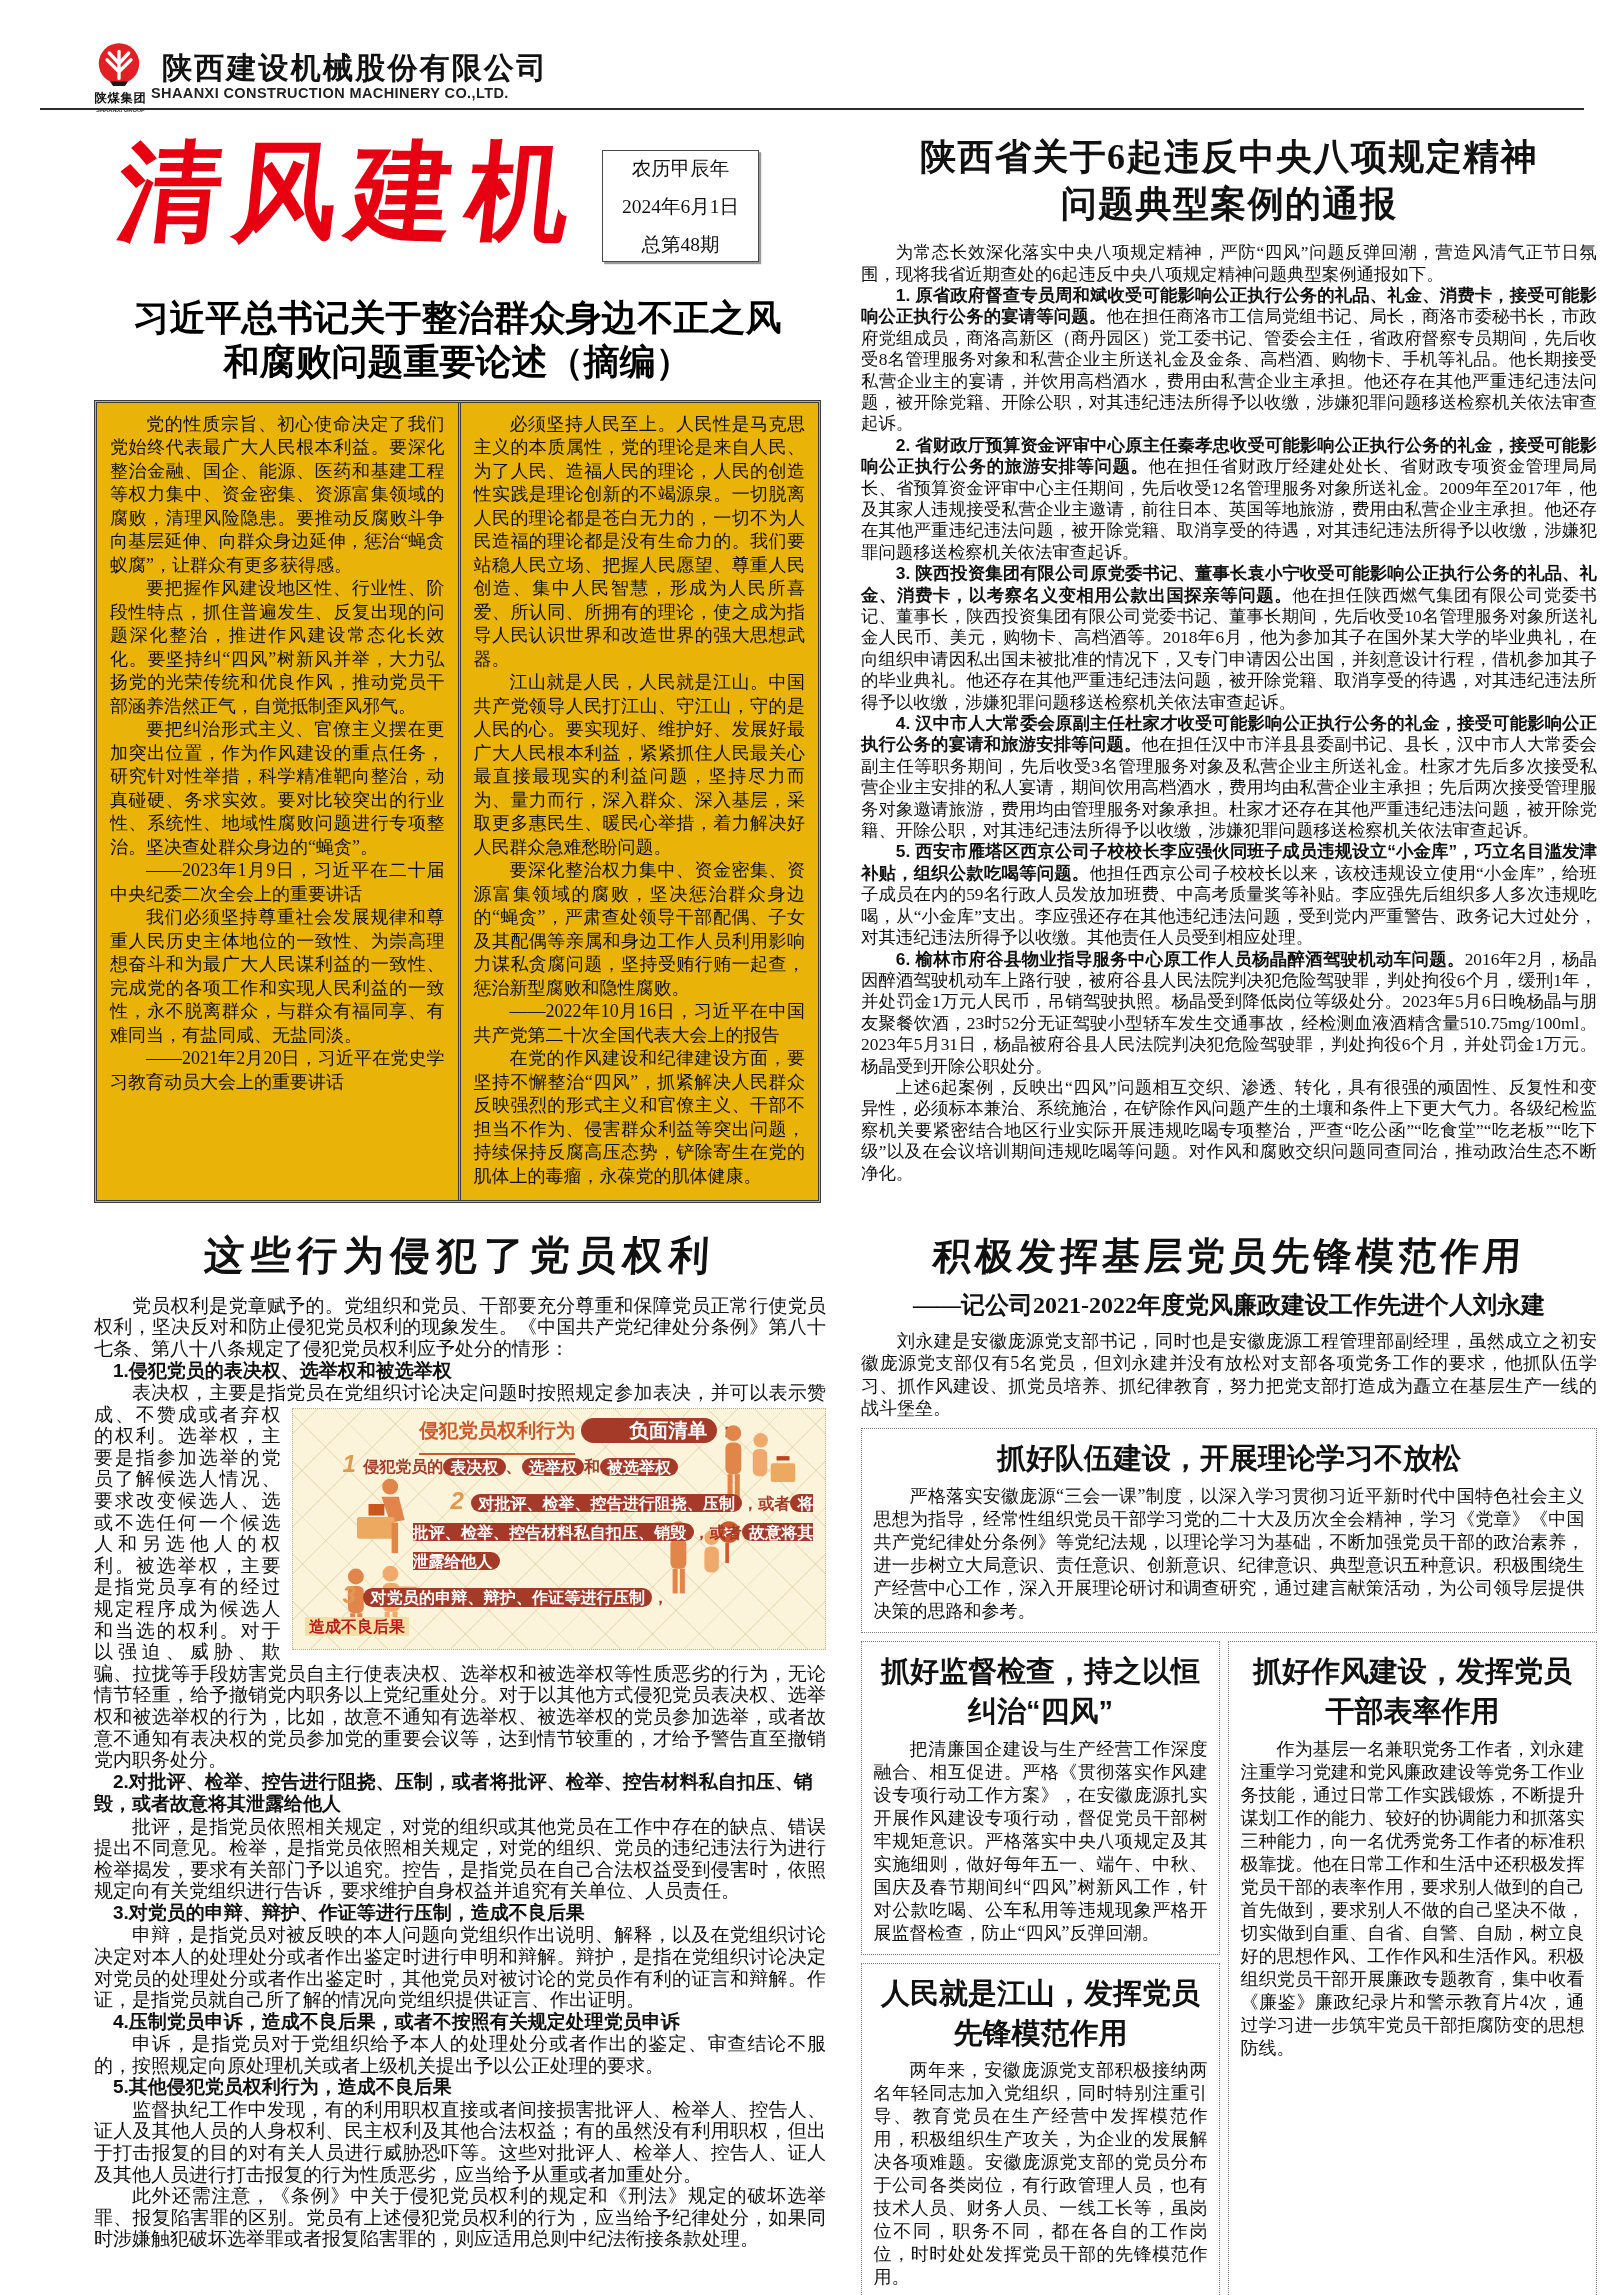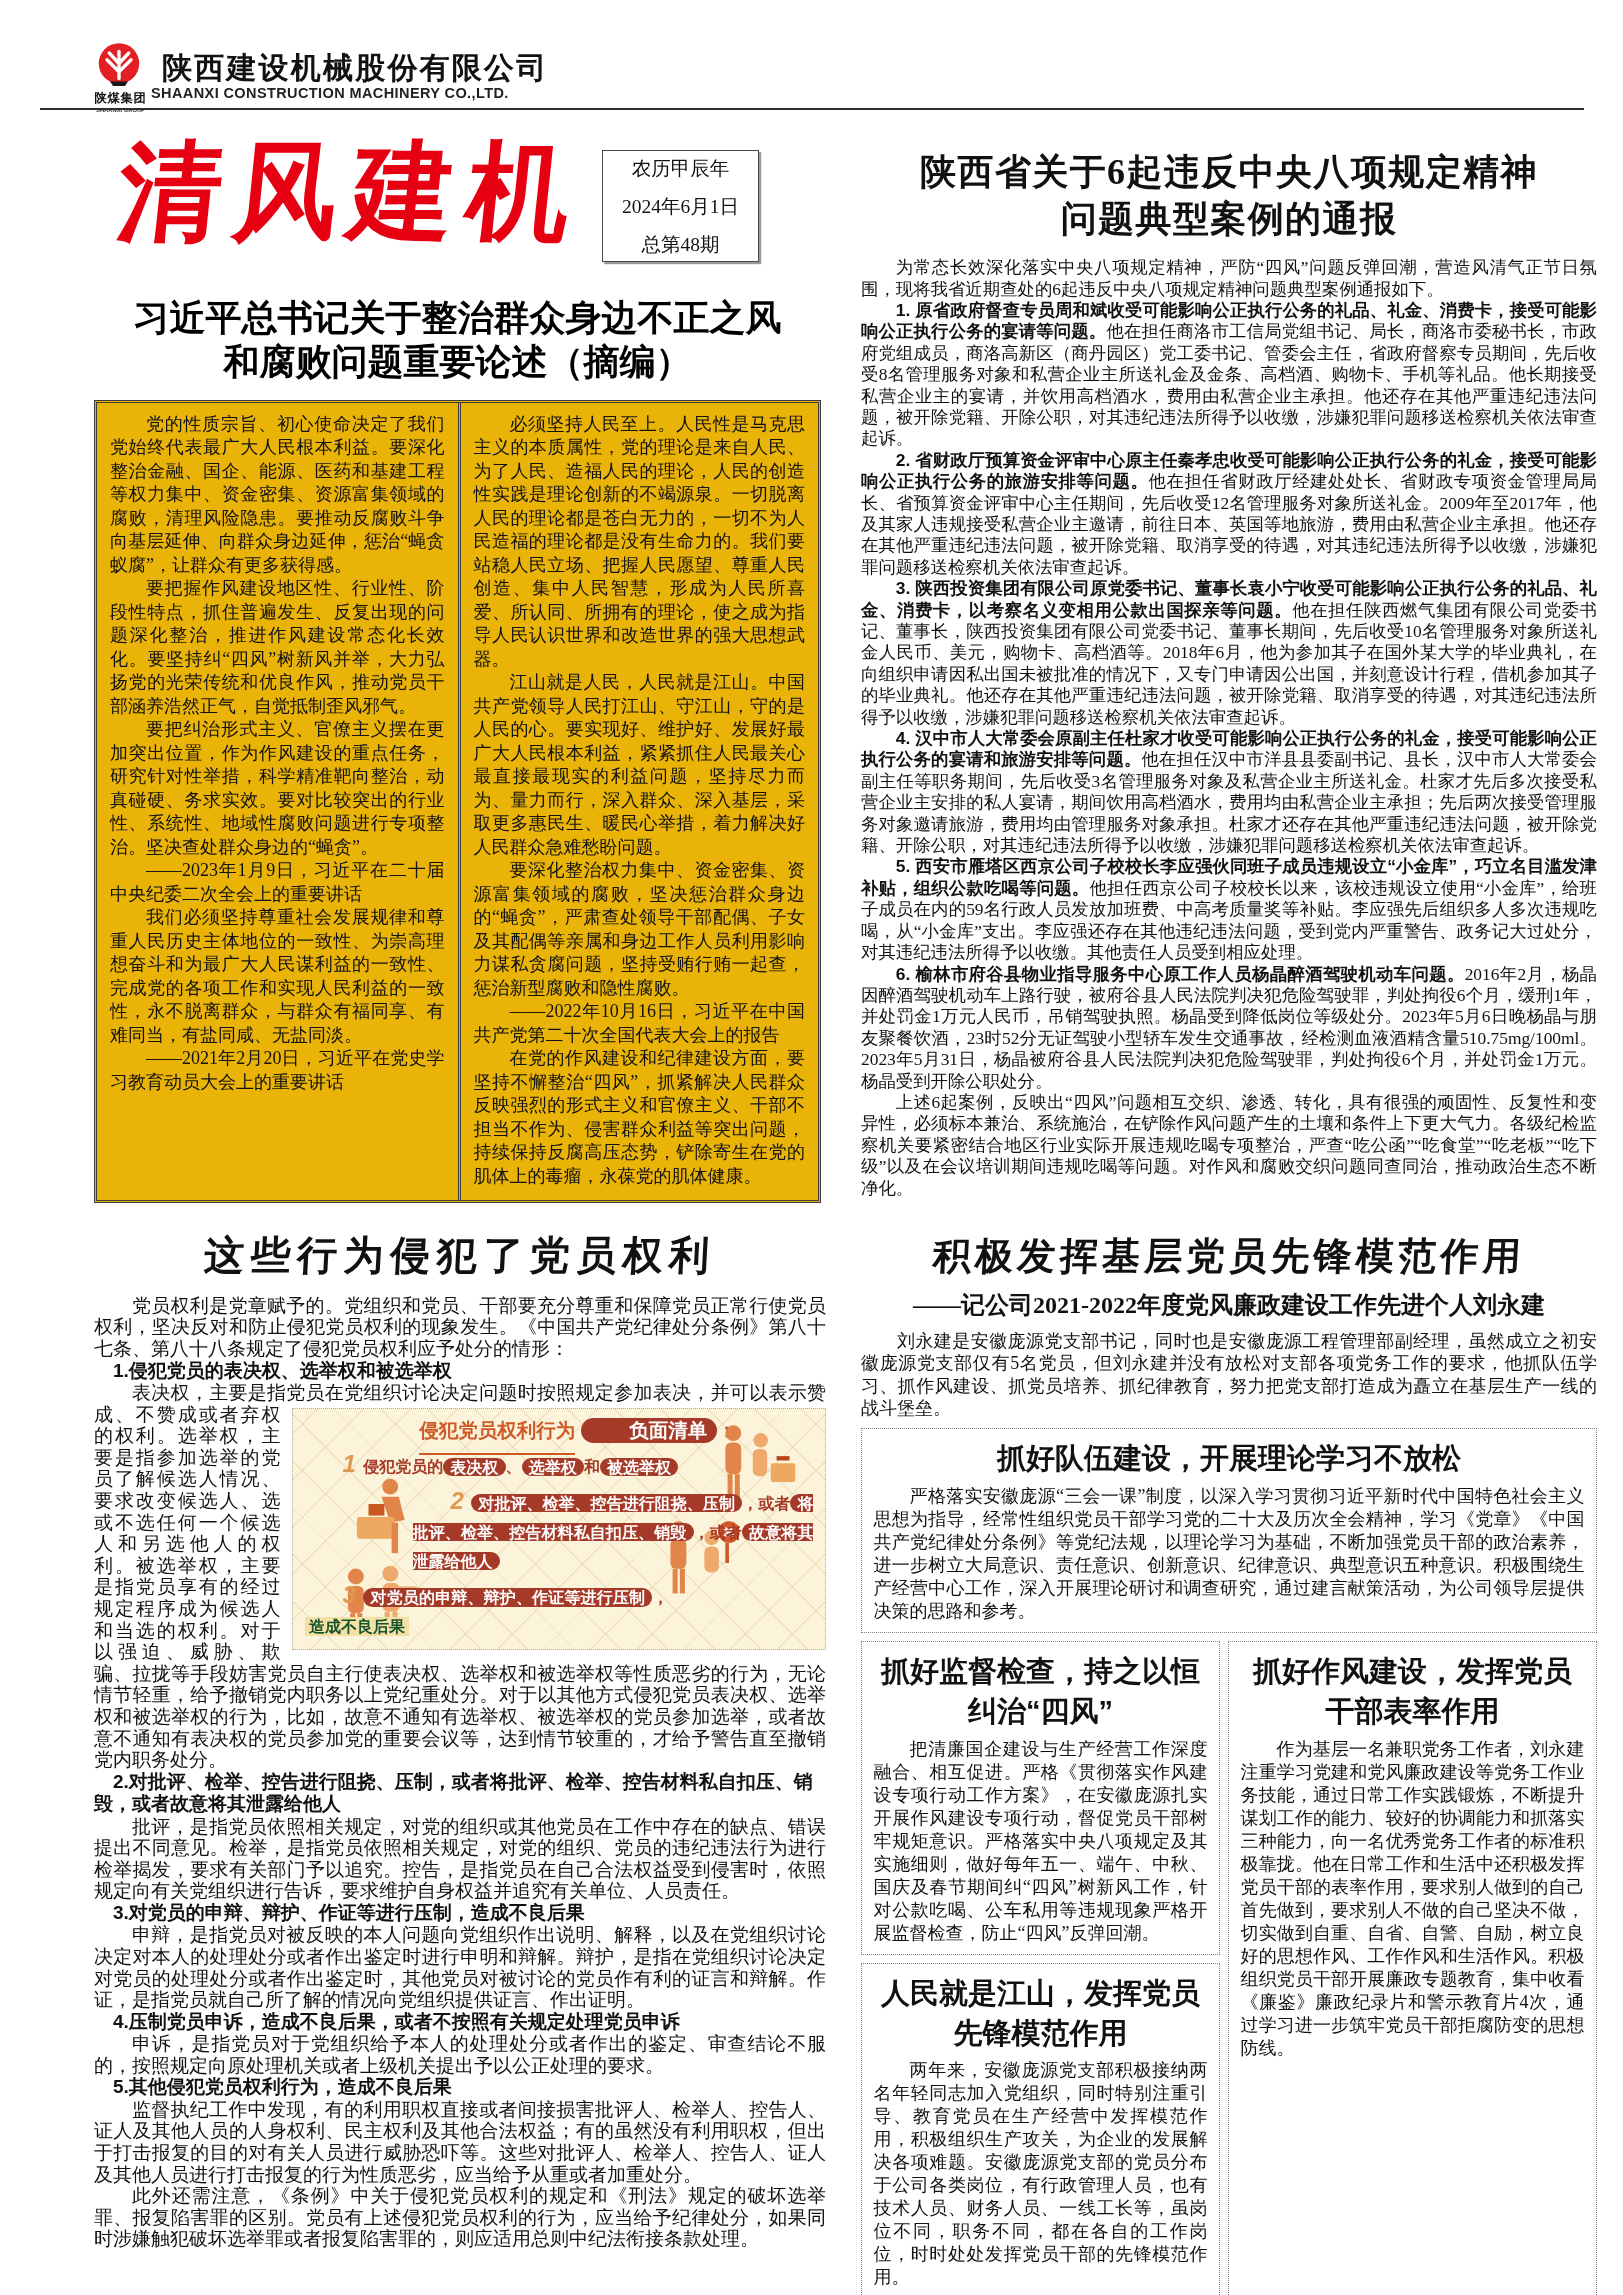--- a/index.html
+++ b/index.html
@@ -13,21 +13,21 @@
   .logo-grp{position:absolute;left:87px;top:90px;width:67px;text-align:center;}
   .logo-grp .cn{font-size:12.3px;font-weight:bold;letter-spacing:0.7px;}
   .logo-grp .en{font-size:5.8px;font-weight:bold;color:#333;}
   .co-cn{position:absolute;left:162px;top:48px;font-size:30px;font-weight:900;letter-spacing:2.2px;
          font-family:"Liberation Sans","DejaVu Sans",sans-serif;}
   .co-en{position:absolute;left:151px;top:85px;font-size:14.5px;font-weight:bold;letter-spacing:0.4px;
          font-family:"Liberation Sans","DejaVu Sans",sans-serif;color:#222;}
   .hdr-rule{position:absolute;left:40px;top:108px;width:1544px;height:2.2px;background:#2e2e2e;}
   
   .q1{position:absolute;left:94px;top:127px;width:727px;}
-  .q2{position:absolute;left:861px;top:139px;width:736px;}
+  .q2{position:absolute;left:861px;top:124px;width:736px;}
   .q3{position:absolute;left:94px;top:1224px;width:732px;}
   .q4{position:absolute;left:861px;top:1224px;width:736px;}
   
   .mast-row{position:relative;height:153px;}
   .masthead{position:absolute;left:24.6px;top:-2.9px;font-size:103px;font-weight:900;color:#e60012;
             letter-spacing:13px;transform:skewX(-6deg) scaleY(1.05);font-family:"Liberation Serif",serif;
             white-space:nowrap;}
   .datebox{position:absolute;left:508px;top:23px;width:155px;height:110px;border:1.4px solid #4a4a4a;
            box-shadow:2.2px 2.2px 0 #9a9a9a;display:flex;flex-direction:column;justify-content:center;
            align-items:center;gap:11px;font-size:19.5px;background:#fff;}
@@ -60,21 +60,21 @@
       overflow:hidden;font-family:"Liberation Sans","DejaVu Sans",sans-serif;}
   .ig-head{display:block;text-align:center;font-size:19.5px;font-weight:bold;color:#cf5a28;line-height:29px;}
   .ig-u{border-bottom:2.2px double #cf5a28;padding-bottom:12px;font-family:Liberation Serif, serif;}
   .ig-badge{display:inline-block;background:#a53a28;color:#fff;border-radius:13px;padding:0 10px;
             margin-left:5.8px;line-height:24.6px;}
   .ig-colon{color:#a53a28;}
   .ig-item{display:block;position:relative;z-index:2;font-size:16px;line-height:29px;color:#a53a28;
            margin-top:4.3px;font-weight:bold;}
   .ig-num{font-size:24px;font-weight:bold;font-style:italic;color:#e09a50;margin-right:7.2px;}
   .ig-pill{background:#a53a28;color:#fff;border-radius:11.6px;padding:0.7px 7.2px;}
-  .ig-hl{background:#f4dfa4;color:#14532d;padding:0.7px 4.3px;}
+  .ig-hl{background:#f4dfa4;color:#b91c1c;padding:0.7px 4.3px;}
   .ig-txt{color:#a53a28;}
   .ig-item1{padding-right:123px;}
   .ig-item2{padding-left:108px;}
   .ig-item3{padding-right:145px;}
   .ig-item4{padding-left:69px;}
   .ig-fig{position:absolute;z-index:1;}
   .ig-fig1{right:24.6px;top:14.5px;}
   .ig-fig2{left:17.4px;top:69px;}
   .ig-fig3{right:80px;top:110px;}
   .ig-fig4{left:8.7px;top:156px;}

